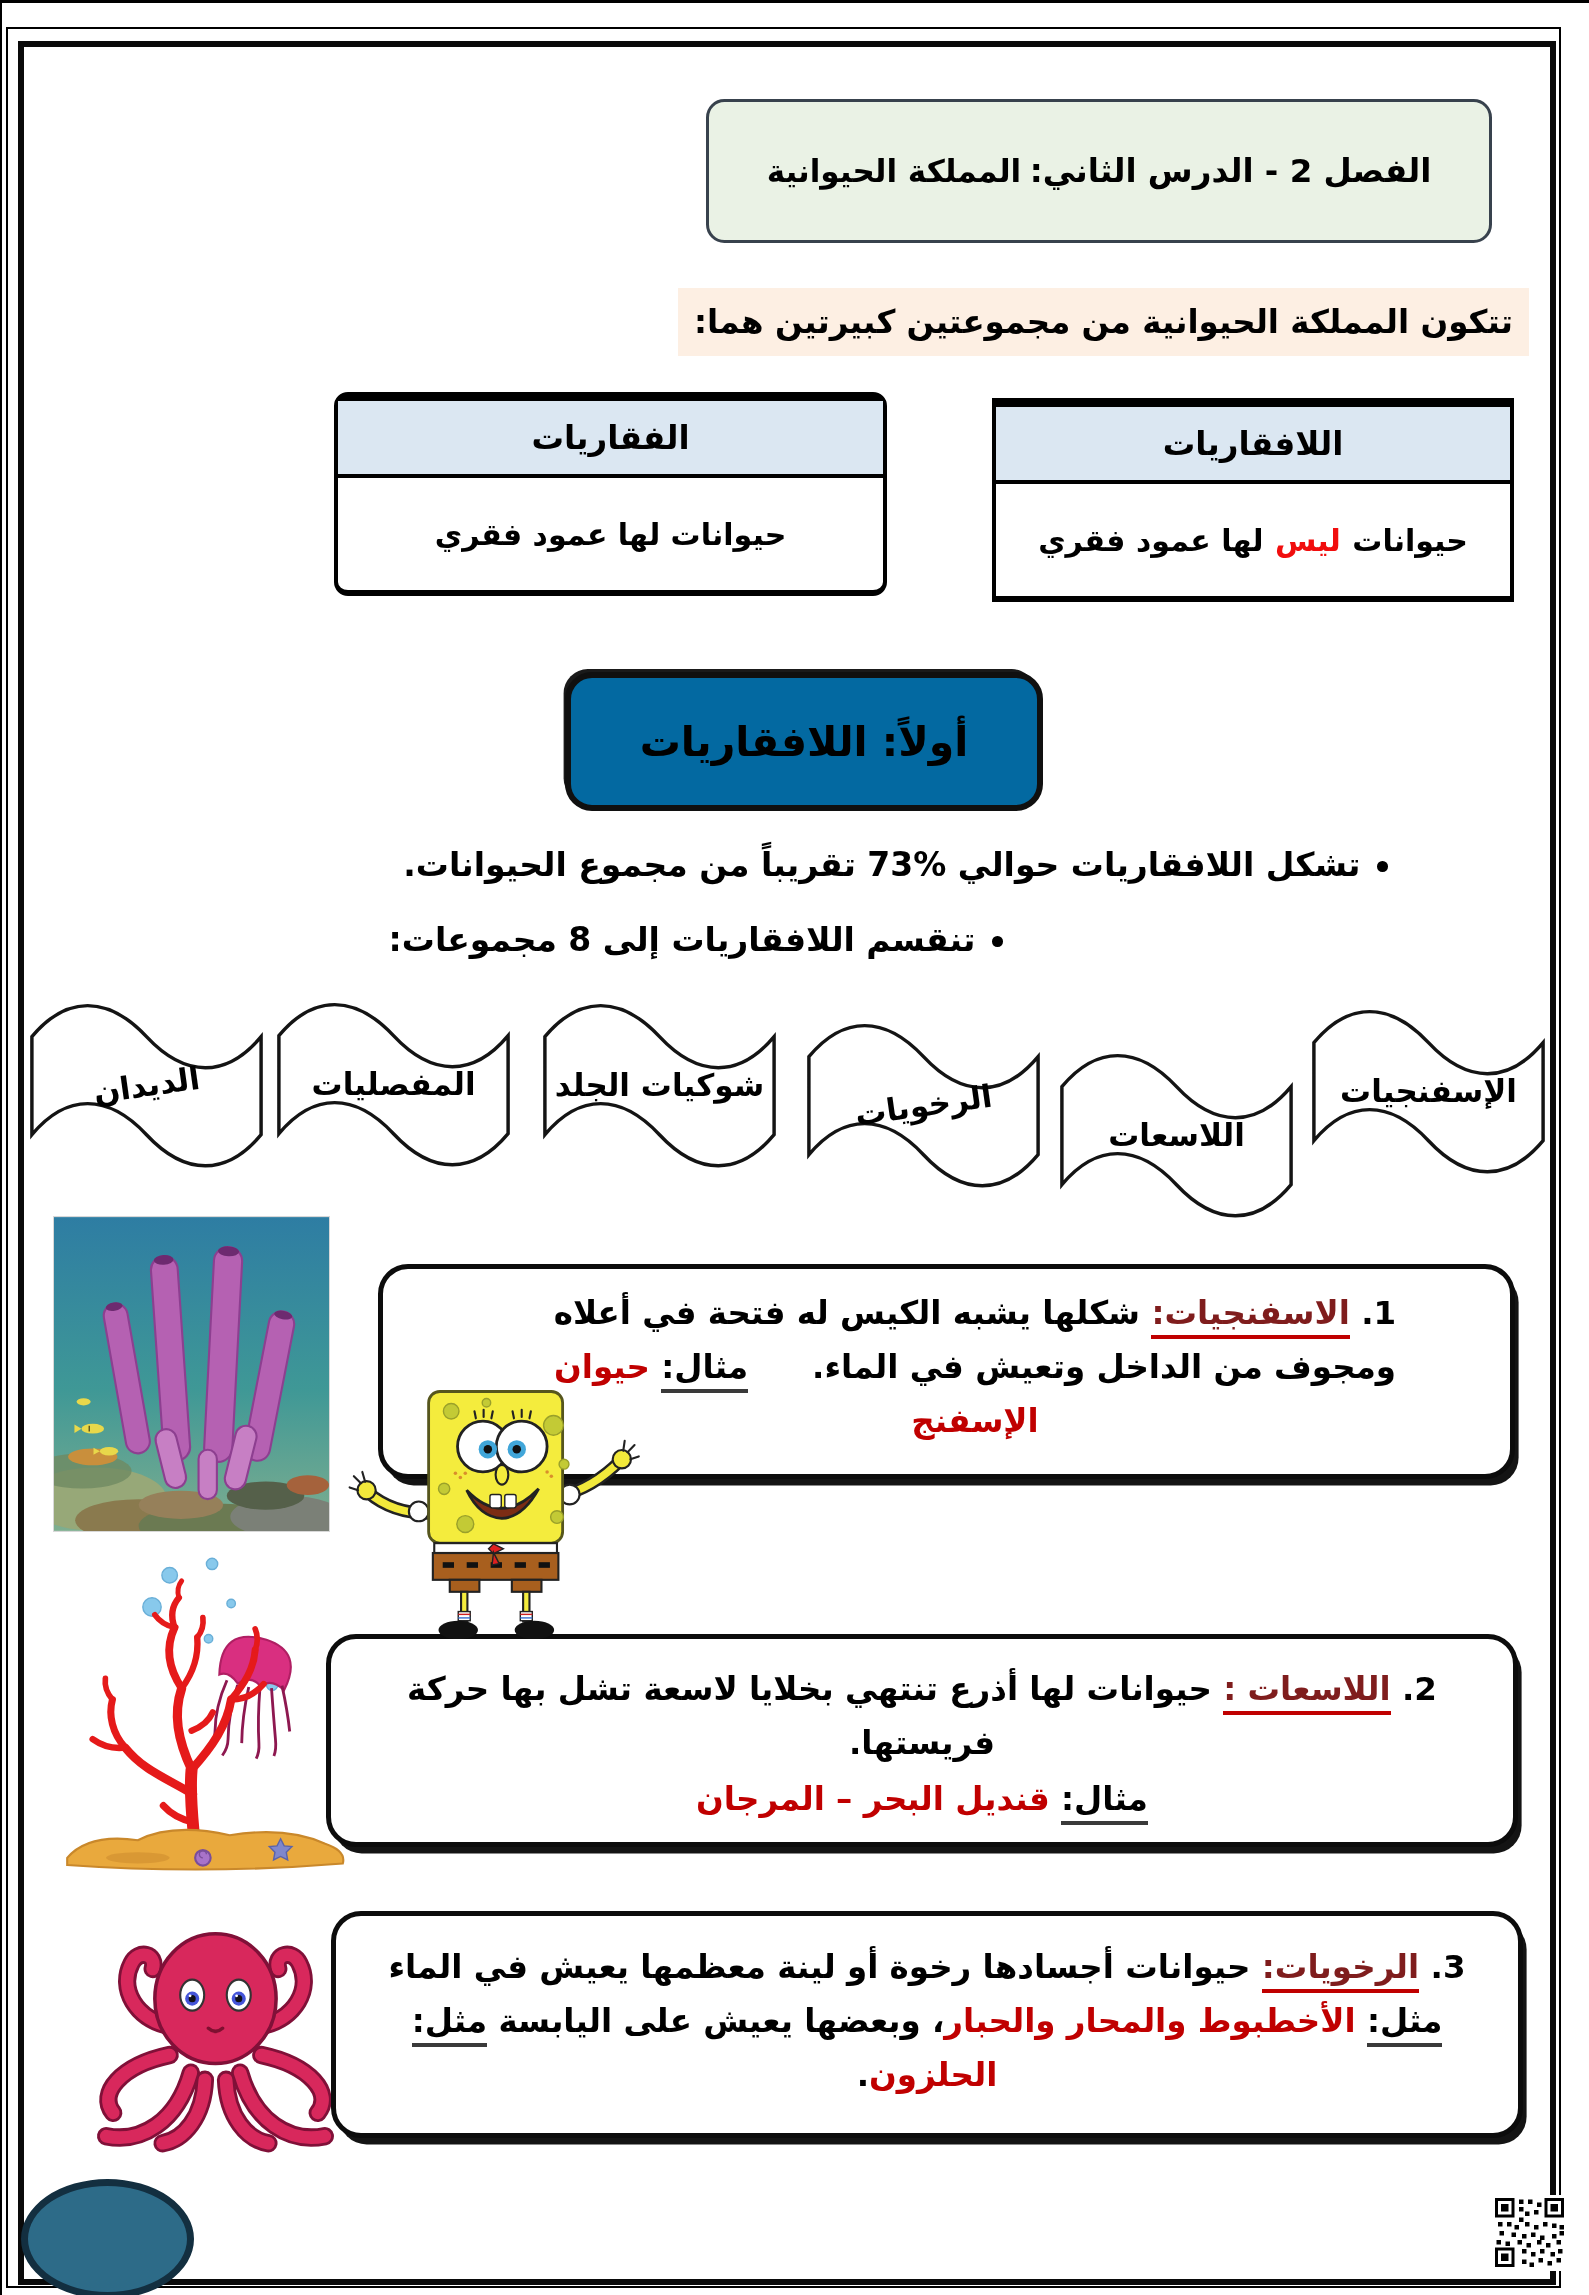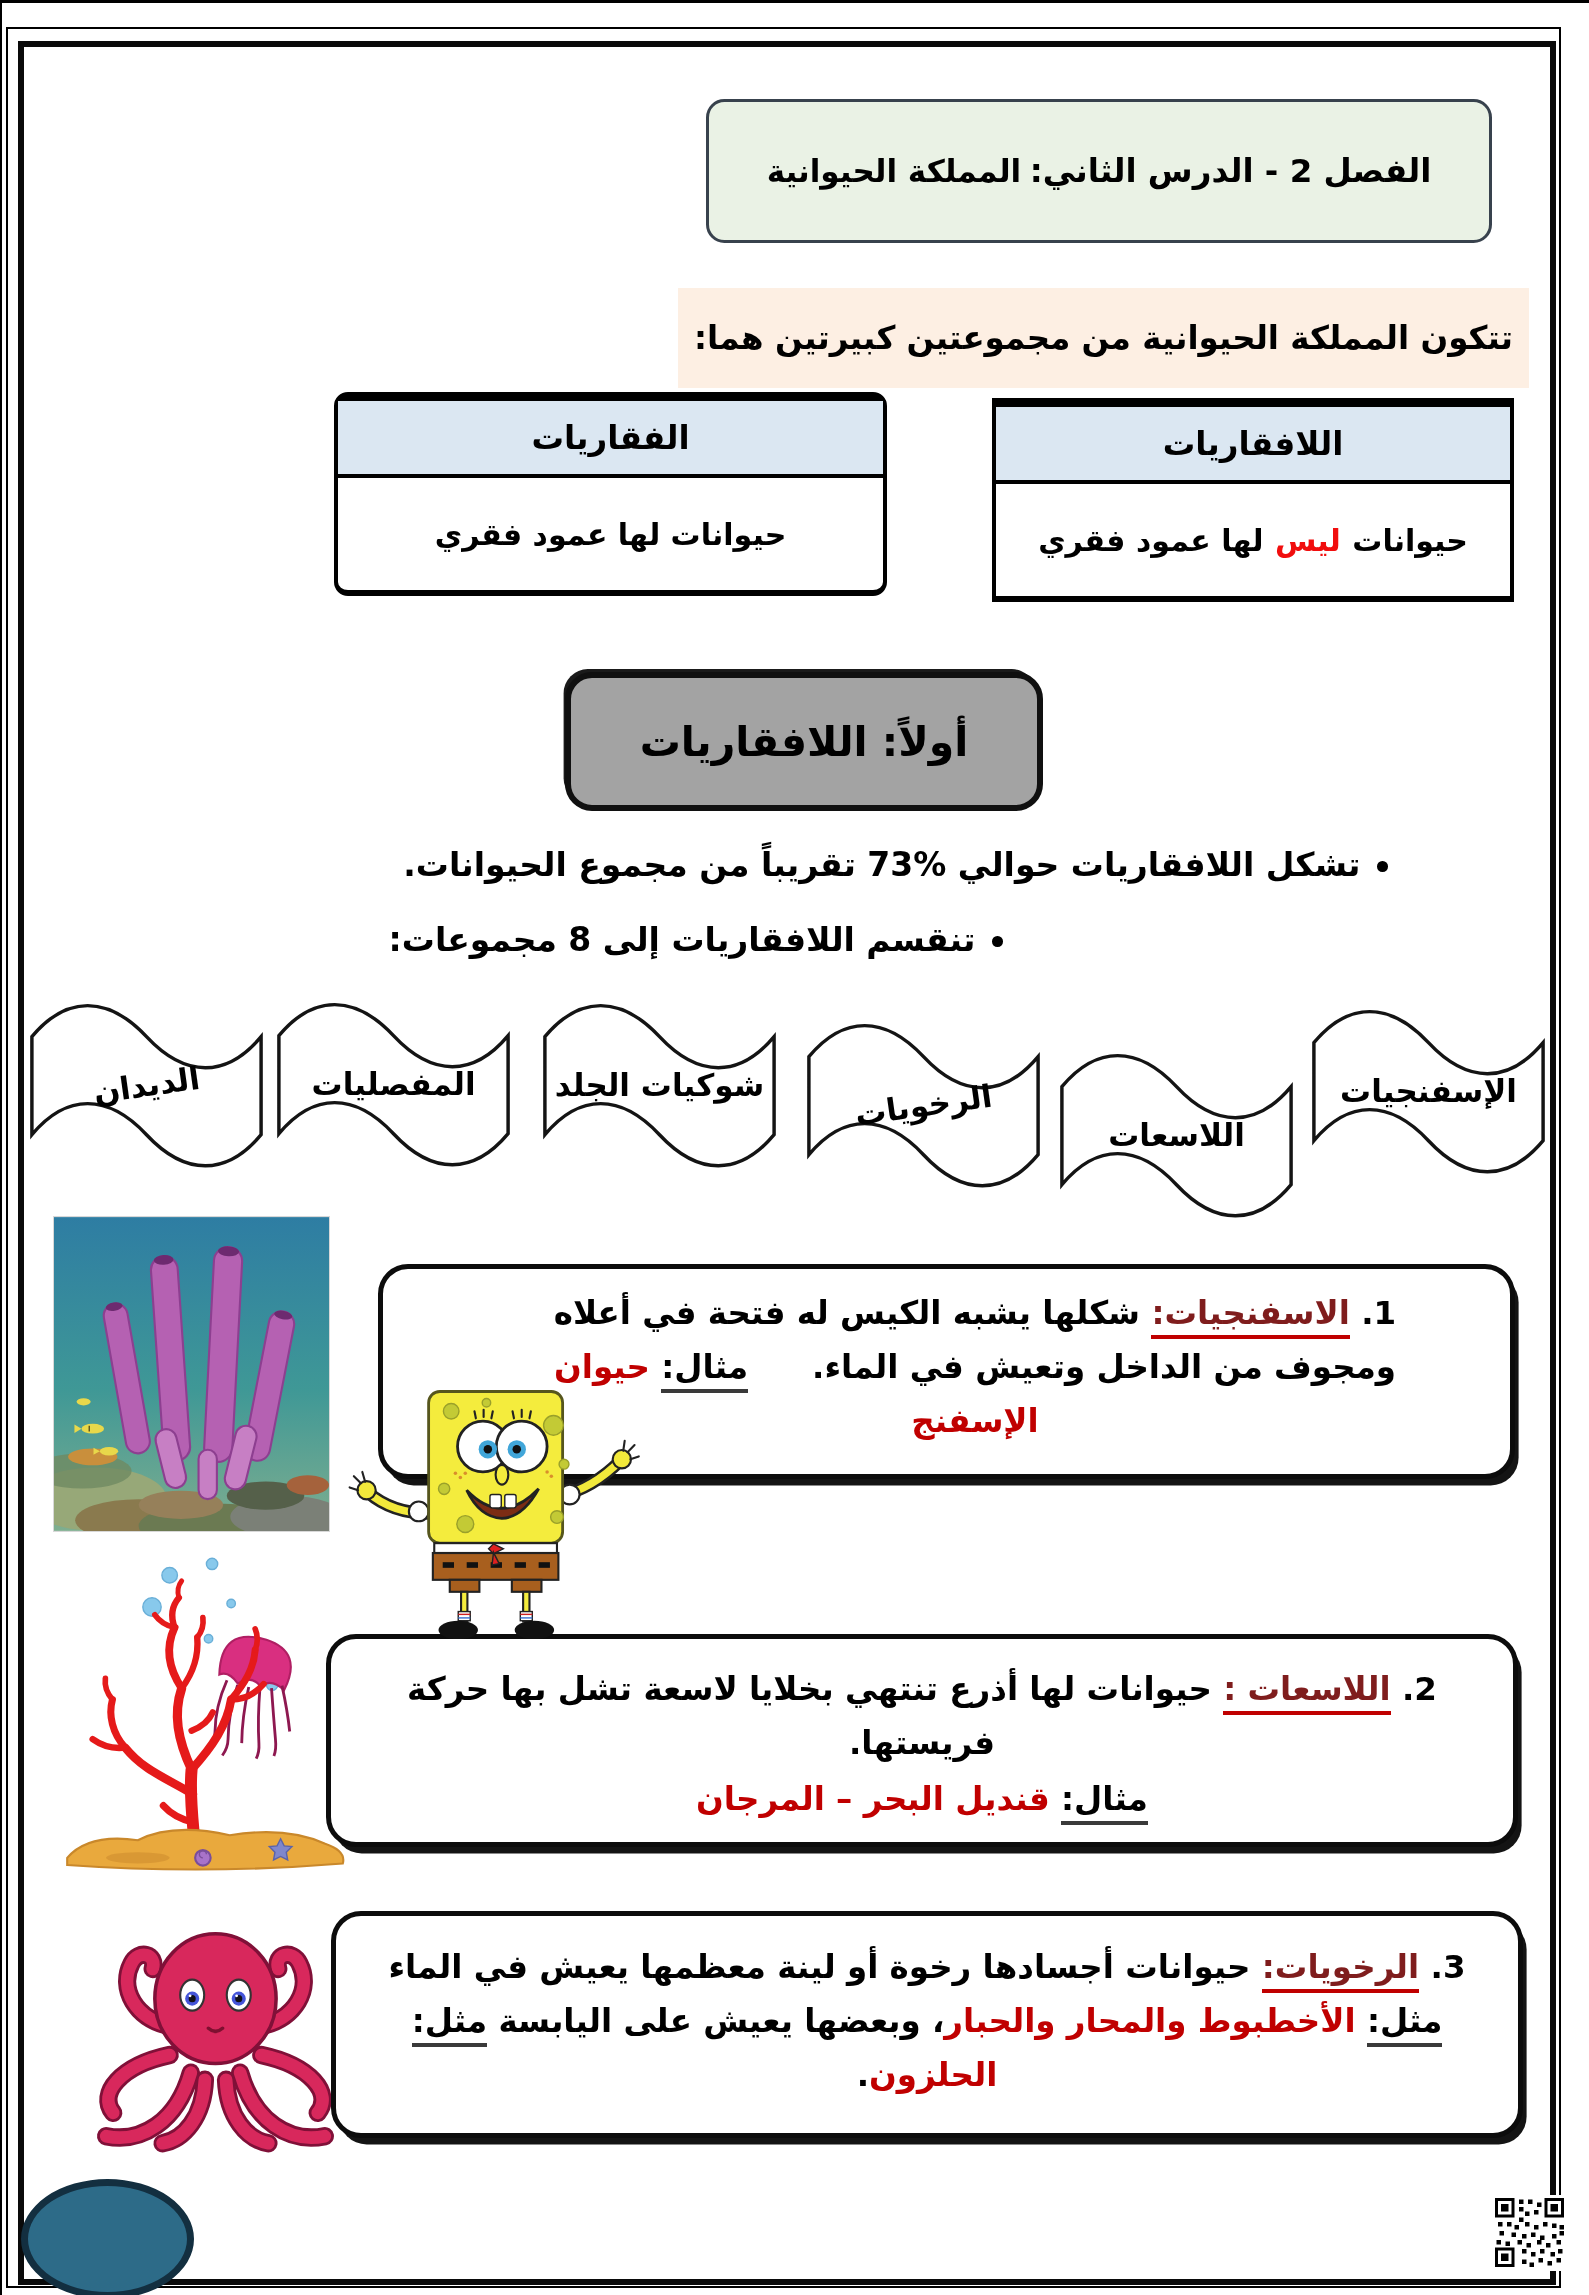--- a/index.html
+++ b/index.html
@@ -16,21 +16,21 @@
   .title-box{
     position:absolute;left:706px;top:99px;width:780px;height:138px;
     background:#eaf2e5;border:3.5px solid #38424d;border-radius:18.4px;
     display:flex;align-items:center;justify-content:center;direction:rtl;
     font-size:32.5px;
   }
   .title-bold{font-weight:bold;}
   .title-rest{font-weight:bold;margin-right:8.5px;font-size:31px;}
 
   .intro-box{
-    position:absolute;left:678px;top:288px;width:851px;height:100px;
+    position:absolute;left:678px;top:288px;width:851px;height:68px;
     background:#fdefe3;display:flex;align-items:center;justify-content:center;
     direction:rtl;font-size:32.5px;font-weight:bold;
   }
 
   .gtable{position:absolute;border:4.2px solid #000;border-top-width:9.2px;border-bottom-width:6.4px;background:#fff;}
   .gtable .g-head{
     background:#dbe7f2;border-bottom:4.2px solid #000;height:73px;
     display:flex;align-items:center;justify-content:center;
     font-size:32.5px;font-weight:bold;direction:rtl;
   }
@@ -38,21 +38,21 @@
     height:112px;display:flex;align-items:center;justify-content:center;
     font-size:30px;font-weight:bold;direction:rtl;
   }
   .t-vert{left:334px;top:392px;width:545px;border-radius:14px;}
   .t-invert{left:992px;top:398px;width:514px;}
   .red-bright{color:#f10e0e;}
   .g-body span{margin:0 5.7px;}
 
   .section-box{
     position:absolute;left:565px;top:672px;width:466px;height:127px;
-    border:6.4px solid #101010;border-radius:27px;background:#a3a3a3;
+    border:6.4px solid #101010;border-radius:27px;background:#0369a1;
     display:flex;align-items:center;justify-content:center;
     font-size:41px;font-weight:bold;direction:rtl;
     box-shadow:-4.2px -5.7px 0 -2.8px #1a1a1a;
   }
 
   .bullet{position:absolute;direction:rtl;font-size:33px;font-weight:bold;white-space:nowrap;}
   .bullet .dot{display:inline-block;width:10.6px;height:10.6px;border-radius:50%;background:#000;vertical-align:middle;margin-left:17px;}
   .bullet-1{right:201px;top:845px;}
   .bullet-2{right:586px;top:920px;}
 

